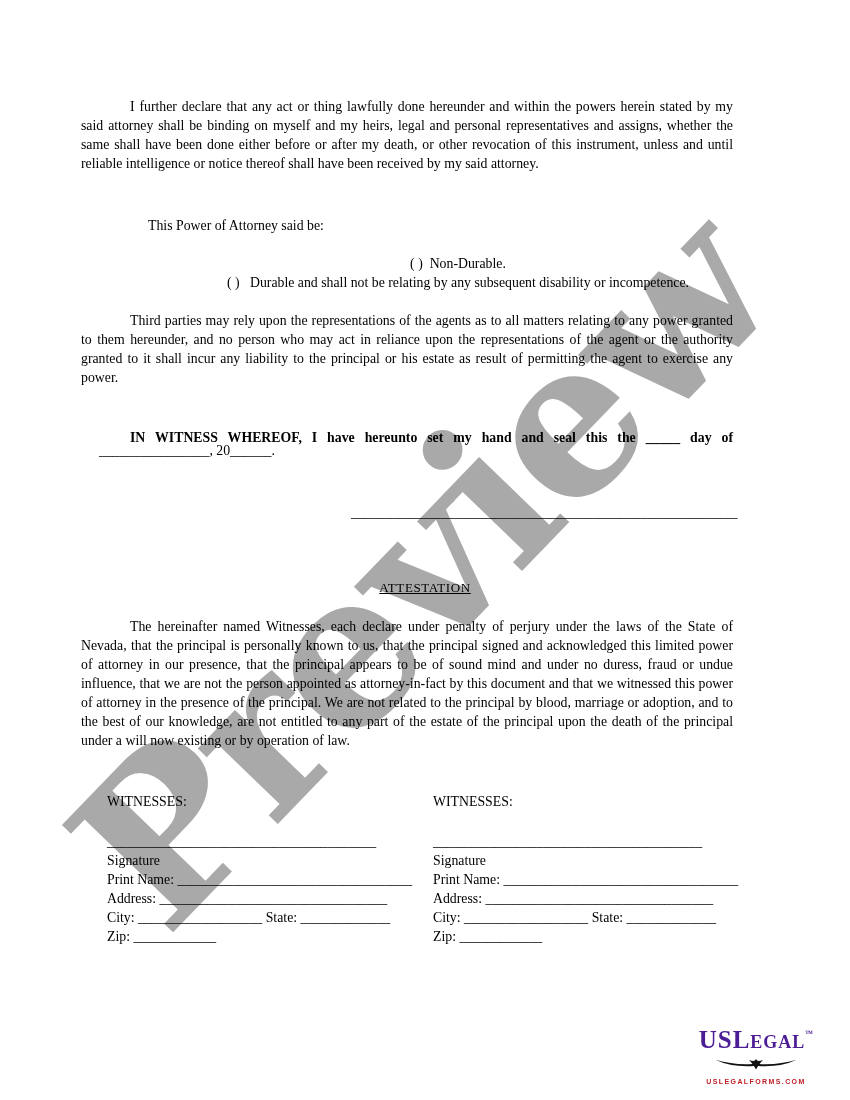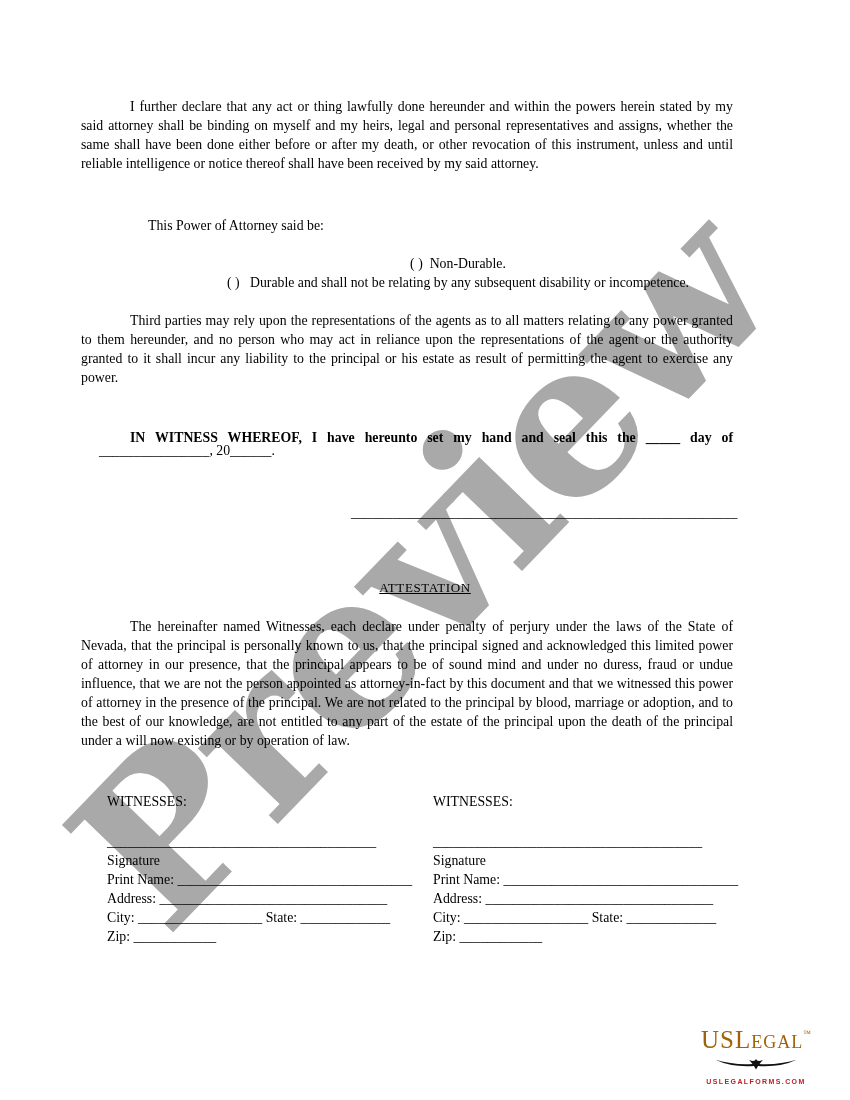--- a/index.html
+++ b/index.html
@@ -65,22 +65,22 @@
   .witness-col div { line-height: 19px; }
 
   
   .logo {
     left: 693px; top: 1021px; width: 126px;
     text-align: center;
     z-index: 2;
   }
   .logo-text {
     font-family: "Liberation Serif", serif;
-    font-weight: normal;
-    color: #a16207;
+    font-weight: bold;
+    color: #4c1d95;
     letter-spacing: 1px;
     line-height: 26px;
     white-space: nowrap;
   }
   .logo-text .big   { font-size: 25px; }
   .logo-text .small { font-size: 18px; }
   .logo-text sup { font-size: 8px; vertical-align: 12px; letter-spacing: 0; }
   .logo-wings { display: block; margin: 0 auto; width: 112px; height: 14px; }
   .logo-url {
     font-family: "Liberation Sans", sans-serif;

